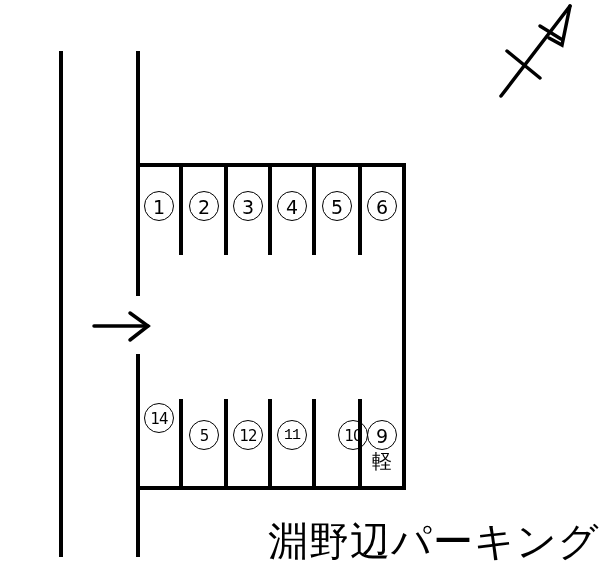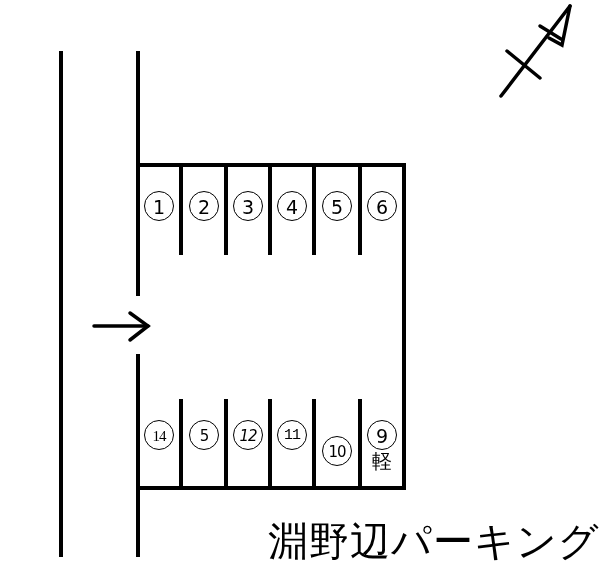--- a/index.html
+++ b/index.html
@@ -58,23 +58,23 @@
   </g>
 </svg>
 
 <div class="stall-label" style="left:139px; top:191px;"><span class="num">1</span></div>
 <div class="stall-label" style="left:184px; top:191px;"><span class="num">2</span></div>
 <div class="stall-label" style="left:228px; top:191px;"><span class="num">3</span></div>
 <div class="stall-label" style="left:272px; top:191px;"><span class="num">4</span></div>
 <div class="stall-label" style="left:317px; top:191px;"><span class="num">5</span></div>
 <div class="stall-label" style="left:362px; top:191px;"><span class="num">6</span></div>
 
-<div class="stall-label" style="left:139px; top:420px;font-family:Liberation Serif, serif;"><span class="num two">14</span></div>
+<div class="stall-label" style="left:139px; top:403px;"><span class="num two">14</span></div>
 <div class="stall-label" style="left:184px; top:420px;"><span class="num two">5</span></div>
-<div class="stall-label" style="left:228px; top:420px;font-style:italic;"><span class="num two">12</span></div>
+<div class="stall-label" style="left:228px; top:420px;"><span class="num two">12</span></div>
 <div class="stall-label" style="left:272px; top:420px;font-family:Liberation Mono, monospace;"><span class="num two">11</span></div>
-<div class="stall-label" style="left:317px; top:420px;margin-top:16px;"><span class="num two">10</span></div>
+<div class="stall-label" style="left:333px; top:420px;"><span class="num two">10</span></div>
 <div class="stall-label" style="left:362px; top:420px;">
   <span class="num">9</span>
   <span class="kei">軽</span>
 </div>
 
 <div class="title">淵野辺パーキング</div>
 
 </body></html>

